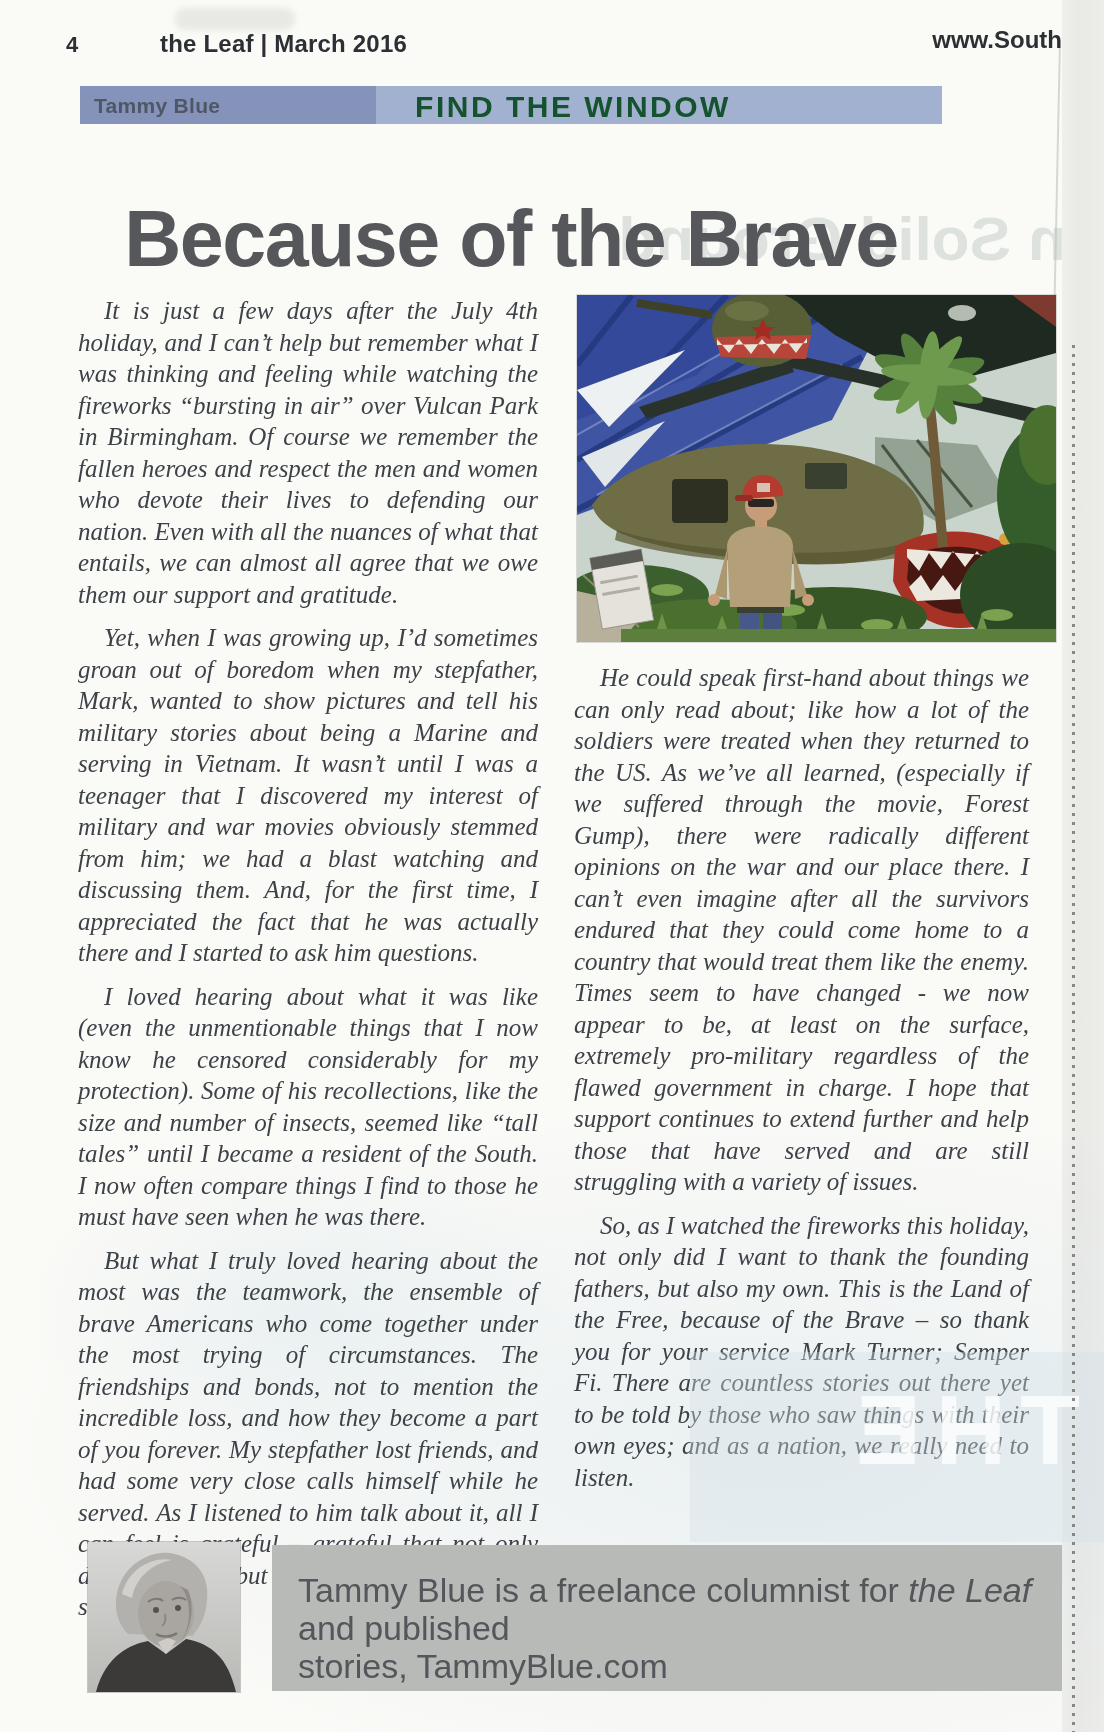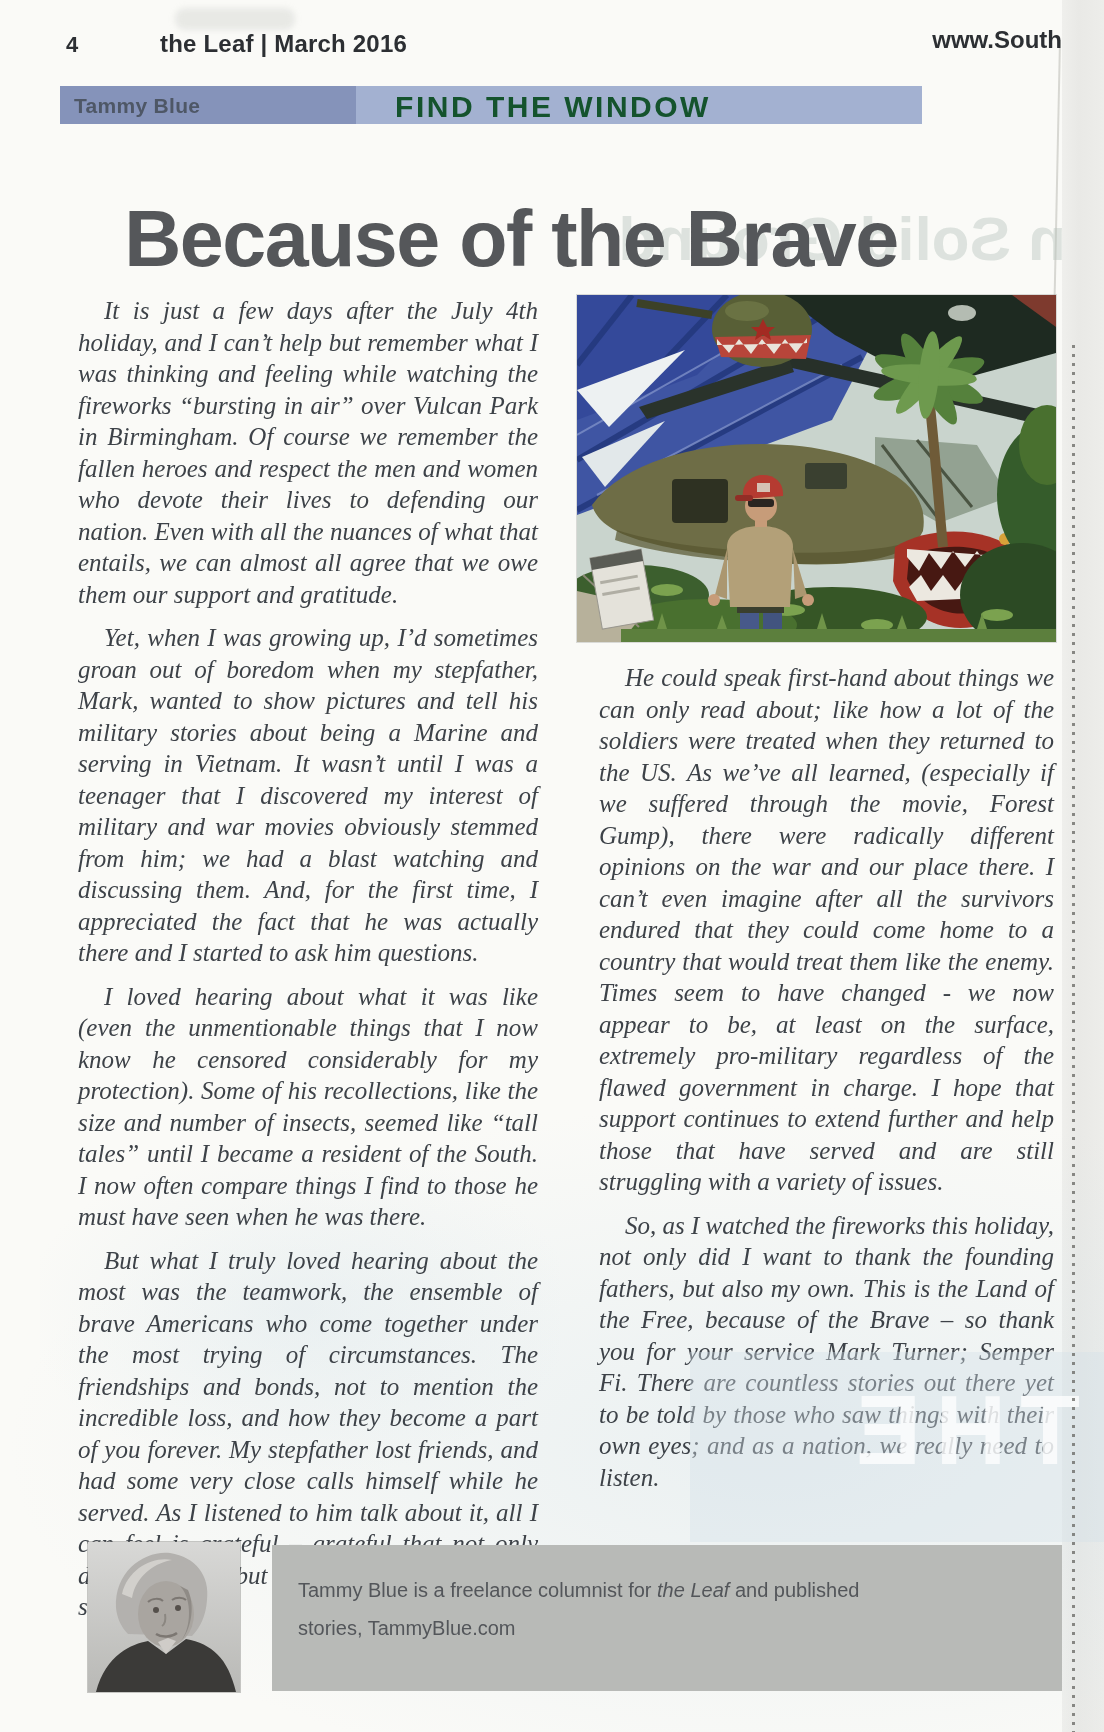--- a/index.html
+++ b/index.html
@@ -37,21 +37,21 @@
   .smudge-top{
     left:175px;top:8px;width:120px;height:22px;border-radius:10px;
     background:rgba(170,175,170,0.22);filter:blur(3px);
   }
   
   .hdr{font-family:"Liberation Sans","DejaVu Sans",sans-serif;font-weight:bold;color:#2c2f33;}
   .hdr-pageno{left:66px;top:32px;font-size:22px;}
   .hdr-pub{left:160px;top:30px;font-size:24px;letter-spacing:0.2px;}
   .hdr-url{left:0;top:26px;width:1062px;text-align:right;font-size:24px;}
   
-  .byline-bar{left:60px;top:86px;width:862px;height:38px;background:#a3b1d1;}
+  .byline-bar{left:80px;top:86px;width:862px;height:38px;background:#a3b1d1;}
   .byline-bar-left{left:0;top:0;width:296px;height:38px;background:#8593ba;}
   .byline-author{
     left:14px;top:8px;font-family:"Liberation Sans","DejaVu Sans",sans-serif;
     font-size:21px;font-weight:bold;color:#4e5766;letter-spacing:0.3px;
   }
   .column-title{
     left:0;top:4px;width:986px;text-align:center;
     font-family:"Liberation Sans","DejaVu Sans",sans-serif;
     font-size:30px;font-weight:bold;color:#14532d;letter-spacing:2.5px;
   }
@@ -76,30 +76,30 @@
   .bleed-the{
     position:absolute;left:10px;top:22px;width:380px;
     font-family:"Liberation Sans","DejaVu Sans",sans-serif;
     font-size:98px;font-weight:bold;color:rgba(255,255,255,0.75);
     letter-spacing:14px;transform:scaleX(-1);
   }
   
   .col{color:#3d4248;font-size:25px;line-height:31.5px;text-align:justify;}
   .col p{margin:12px;text-indent:26px;font-style:italic;}
   .col1{left:66px;top:283px;width:484px;}
-  .col2{left:587px;top:650px;width:479px;}
+  .col2{left:562px;top:650px;width:479px;}
   
   .photo{left:577px;top:295px;width:479px;height:347px;box-shadow:0 0 0 1px rgba(120,125,118,0.25);}
   .photo svg{display:block;}
   
   .footer-photo{left:88px;top:1542px;width:152px;height:150px;box-shadow:0 0 0 1px rgba(120,120,118,0.4);}
   .footer-bar{
     left:272px;top:1545px;width:790px;height:146px;background:#b8bab7;
     font-family:"Liberation Sans","DejaVu Sans",sans-serif;
-    color:#53565a;font-size:20px;line-height:38px;
+    color:#53565a;font-size:34px;line-height:38px;
     padding:26px 0 0 26px;box-sizing:border-box;
   }
   .footer-bar .it{font-style:italic;}
 </style>
 </head>
 <body>
 
 <div class="abs" style="left:0;top:0;width:1104px;height:1732px;">
 
   <div class="abs edge-strip"></div>

